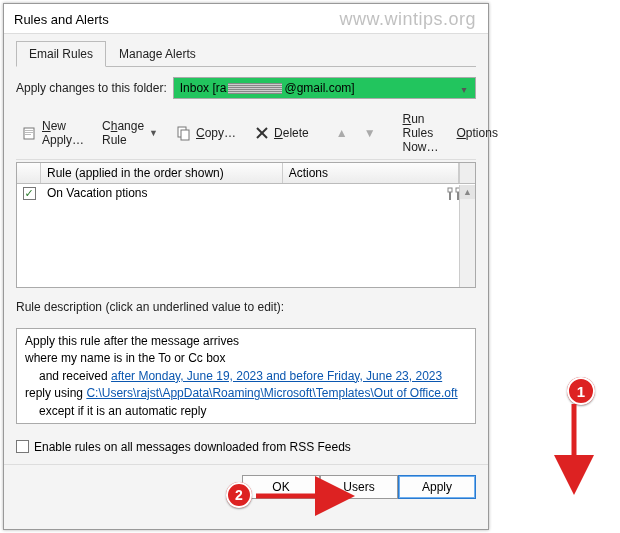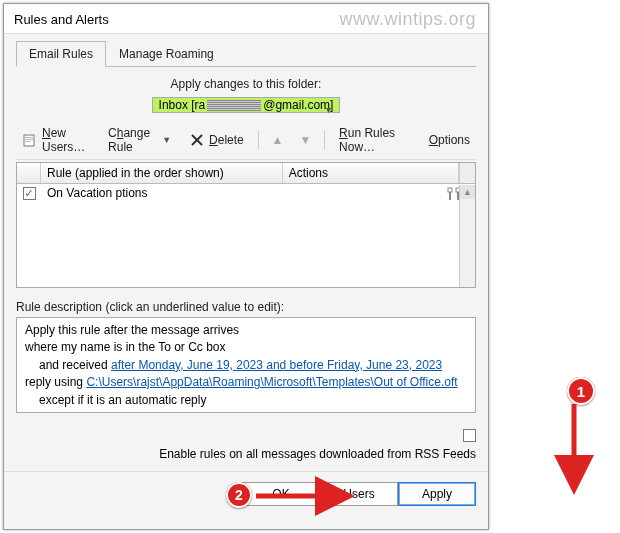--- a/index.html
+++ b/index.html
@@ -62,27 +62,26 @@
   .tab.active {
     background: #f4f4f4;
     border-color: #bbb;
     border-bottom: 1px solid #f4f4f4;
   }
   .folder-row {
     display: flex;
     align-items: center;
     gap: 6px;
     margin-bottom: 8px;
-    flex-direction: column;
   }
   .folder-label { color: #222; }
   .folder-select {
     flex: 1;
     border: 1px solid #aaa;
-    background: #bef264;
+    background: #22c55e;
     height: 22px;
     display: flex;
     align-items: center;
     padding: 0 6px;
     font-size: 12px;
     position: relative;
   }
   .folder-select .chev {
     position: absolute;
     right: 4px;
@@ -160,29 +159,29 @@
   .gr-actions svg { vertical-align:middle; }
   .grid-scroll {
     position:absolute; right:0; top:22px; bottom:0; width:16px;
     background:#f0f0f0; border-left:1px solid #ccc;
   }
   .grid-scroll .up, .grid-scroll .down {
     height:14px; background:#e4e4e4; color:#888; font-size:9px;
     display:flex; align-items:center; justify-content:center;
   }
 
-  .desc-label { margin-top:12px; margin-bottom:3px; color:#222; }
+  .desc-label { margin-top:12px; margin-bottom:14px; color:#222; }
   .desc-box {
     border:1px solid #aaa; background:#fff; padding:4px 8px;
     font-size:12px; line-height:1.45; height:96px;
   }
   .desc-box .link { color:#0b57b0; text-decoration:underline; cursor:pointer; }
   .indent { padding-left:14px; }
 
-  .rss-row { margin-top:16px; display:flex; align-items:flex-end; gap:5px;flex-direction:column; }
+  .rss-row { margin-top:16px; display:flex; align-items:flex-start; gap:5px; }
   .chkbox {
     width:13px; height:13px; border:1px solid #777; background:#fff; display:inline-block;
   }
 
   .button-row {
     display:flex; justify-content:flex-end; padding:10px 12px 10px 12px;
     border-top:1px solid #ddd; background:#f4f4f4;
   }
   .btn {
     min-width:78px; height:24px; border:1px solid #9a9a9a; background:#fdfdfd;
@@ -206,21 +205,21 @@
 </head>
 <body>
 
 <div class="dialog">
   <div class="titlebar">Rules and Alerts</div>
   <div class="watermark">www.wintips.org</div>
 
   <div class="body-area">
     <div class="tabs">
       <div class="tab active">Email Rules</div>
-      <div class="tab">Manage Roaming</div>
+      <div class="tab">Manage Alerts</div>
     </div>
 
     <div class="folder-row">
       <span class="folder-label">Apply changes to this folder:</span>
       <div class="folder-select">
         <span>Inbox [ra</span>
         <span class="redact"></span>
         <span>@gmail.com]</span>
         <span class="chev">▾</span>
       </div>
@@ -229,25 +228,34 @@
     <div class="toolbar">
       <div class="tbtn">
         <span class="ticon">
           <svg width="16" height="16">
               <rect x="2" y="3" width="10" height="11" fill="#fff" stroke="#777"></rect>
               <rect x="3" y="5" width="8" height="1" fill="#bbb"></rect>
               <rect x="3" y="7" width="8" height="1" fill="#bbb"></rect>
               <rect x="3" y="9" width="6" height="1" fill="#bbb"></rect>
             </svg>
         </span>
-        <span><span class="u">N</span><span>ew Users…</span></span>
+        <span><span class="u">N</span><span>ew Apply…</span></span>
       </div>
       <div class="tbtn">
         <span>C<span class="u">h</span>ange Rule</span>
           <span class="drop">▼</span>
+      </div>
+      <div class="tbtn">
+        <span class="ticon">
+          <svg width="16" height="16">
+              <rect x="2" y="2" width="8" height="10" fill="#fff" stroke="#777"></rect>
+              <rect x="5" y="5" width="8" height="10" fill="#fff" stroke="#777"></rect>
+            </svg>
+        </span>
+        <span><span class="u">C</span>opy…</span>
       </div>
       <div class="tbtn">
         <span class="ticon">
           <svg width="14" height="14">
               <line x1="2" y1="2" x2="12" y2="12" stroke="#333" stroke-width="2"></line>
               <line x1="12" y1="2" x2="2" y2="12" stroke="#333" stroke-width="2"></line>
             </svg>
         </span>
         <span><span class="u">D</span>elete</span>
       </div>

